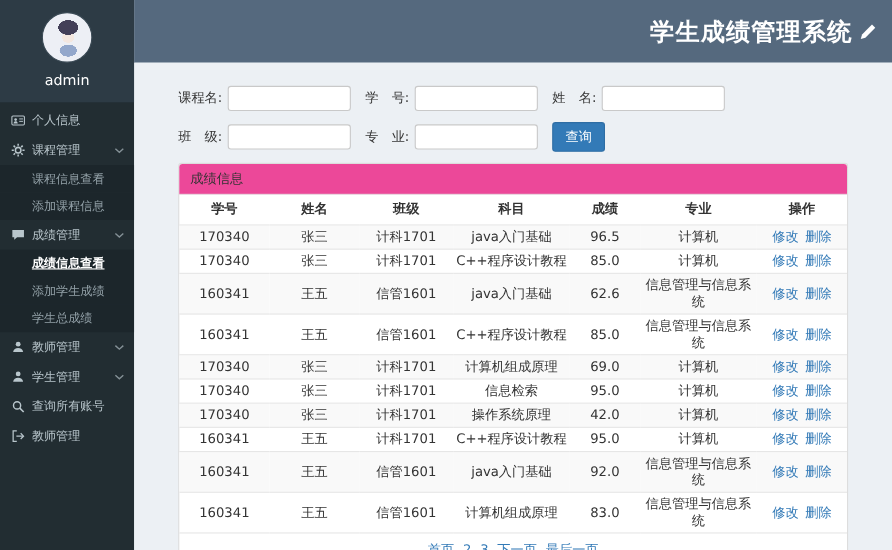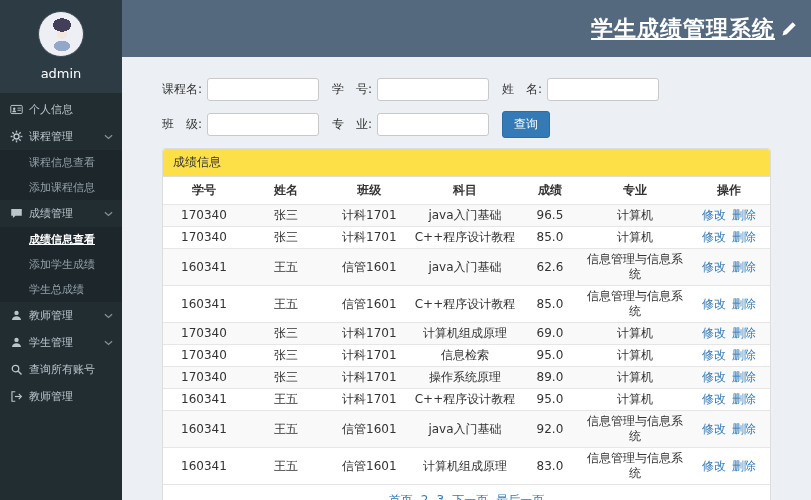--- a/index.html
+++ b/index.html
@@ -21,31 +21,31 @@
   .menu-item { display:flex; align-items:center; gap:6px; padding:6px 9px; color:#b9c6cc; font-size:11px; cursor:pointer; }
   .mi-icon { width:14px; height:14px; display:inline-flex; align-items:center; justify-content:center; flex:0 0 14px; }
   .mi-label { white-space:nowrap; }
   .chev { margin-left:auto; opacity:.65; display:inline-flex; }
   .submenu-item { display:block; padding:5px 16px 5px 29px; background:#1c262b; color:#93a1a8; font-size:11px; cursor:pointer; white-space:nowrap; text-decoration:none; }
   .submenu-item.active { color:#fff; font-weight:bold; text-decoration:underline; }
 
   
   .main { flex:1; display:flex; flex-direction:column; min-width:0; }
   .topbar { height:57px; flex:0 0 57px; background:#55697e; display:flex; align-items:center; justify-content:flex-end; padding:0 12px; }
-  .topbar-title { color:#fff; font-size:22px; font-weight:bold; letter-spacing:1px;text-decoration:underline; }
+  .topbar-title { color:#fff; font-size:22px; font-weight:bold; letter-spacing:1px; }
   .pencil-icon { margin-left:4px; display:inline-flex; }
 
   .content { flex:1; padding:21px 40px 0; background:#ecf0f4; overflow:hidden; }
   .form-row { display:flex; align-items:center; margin-bottom:10px; }
   .form-row label { margin-right:5px; white-space:nowrap;text-align:right; }
   .form-row input { width:112px; height:23px; border:1px solid #c9c9c9; border-radius:3px; padding:0 6px; margin-right:13px; background:#fff; font-size:12px; font-family:inherit; }
   .btn-primary { background:#337ab7; color:#ffffff; border:1px solid #2e6da4; border-radius:3px; padding:4px 11px; font-size:12px; cursor:pointer; font-family:inherit; }
 
   .panel { background:#fff; border:1px solid #ddd; border-radius:3px; margin-top:2px; }
-  .panel-heading { background:#fde047; border-bottom:1px solid #ddd; padding:5px 10px; font-size:12px; color:#333; border-radius:3px 3px 0 0; }
+  .panel-heading { background:#ec4899; border-bottom:1px solid #ddd; padding:5px 10px; font-size:12px; color:#333; border-radius:3px 3px 0 0; }
   table { width:100%; border-collapse:collapse; table-layout:fixed; font-size:12px; line-height:1.25; }
   col.c1{width:13.5%} col.c2{width:13.5%} col.c3{width:14%} col.c4{width:17.5%}
   col.c5{width:10.5%} col.c6{width:17.5%} col.c7{width:13.5%}
   th,td { text-align:center; padding:3px 2px; border-bottom:1px solid #e6e6e6; word-wrap:break-word; }
   th { font-weight:bold; padding:6px 2px; }
   tbody tr:nth-child(odd) { background:#f9f9f9; }
   a.link { color:#337ab7; text-decoration:none; cursor:pointer; margin:0 3px; }
   .pagination { text-align:center; padding:7px 0 2px; }
   .pagination a { color:#337ab7; text-decoration:none; margin:0 4px; cursor:pointer; }
 </style>
@@ -269,21 +269,21 @@
                 <td>信息检索</td>
                 <td>95.0</td>
                 <td>计算机</td>
                 <td><a class="link">修改</a><a class="link">删除</a></td>
               </tr>
               <tr>
                 <td>170340</td>
                 <td>张三</td>
                 <td>计科1701</td>
                 <td>操作系统原理</td>
-                <td>89.0</td>
+                <td>42.0</td>
                 <td>计算机</td>
                 <td><a class="link">修改</a><a class="link">删除</a></td>
               </tr>
               <tr>
                 <td>160341</td>
                 <td>王五</td>
                 <td>计科1701</td>
                 <td>C++程序设计教程</td>
                 <td>95.0</td>
                 <td>计算机</td>

